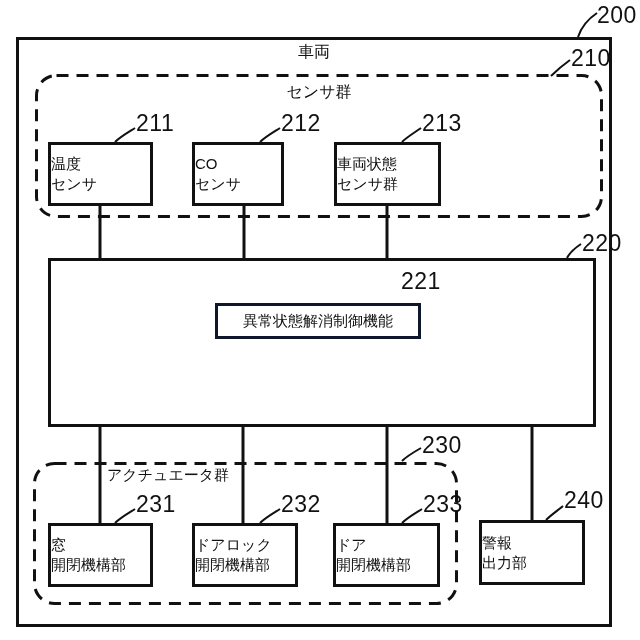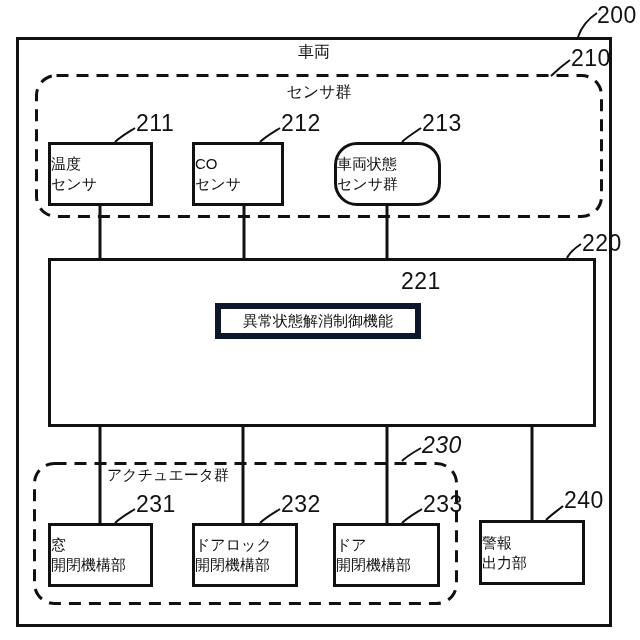--- a/index.html
+++ b/index.html
@@ -46,21 +46,21 @@
   .ref {
     position: absolute;
     font-size: 23px;
     line-height: 18px;
     white-space: nowrap;
     letter-spacing: 0.5px;
   }
   .innerbox {
     position: absolute;
     box-sizing: border-box;
-    border: 6px solid #0f172a;
+    border: 3px solid #0f172a;
     background: #ffffff;
     display: flex;
     align-items: center;
     justify-content: center;
     font-size: 15px;
     white-space: nowrap;
     padding: 0 20px;
   }
 </style>
 </head>
@@ -102,21 +102,21 @@
   <div class="grouplabel" style="left:36px; top:83px; width:566px;">センサ群</div>
 
   <div class="box" style="left:48px; top:142px; width:105px; height:64px;">
     <div>温度</div>
     <div>センサ</div>
   </div>
   <div class="box" style="left:192px; top:142px; width:92px; height:64px;">
     <div>CO</div>
     <div>センサ</div>
   </div>
-  <div class="box" style="left:334px; top:142px; width:107px; height:64px;border-radius:23px;">
+  <div class="box" style="left:334px; top:142px; width:107px; height:64px;">
     <div>車両状態</div>
     <div>センサ群</div>
   </div>
 
   <div class="box" style="left:48px; top:258px; width:548px; height:169px; justify-content:flex-start;">
     <div class="innerbox" style="left:164px; top:42px; width:206px; height:36px;">
       <span>異常状態解消制御機能</span>
     </div>
   </div>
 
@@ -140,19 +140,19 @@
     <div>出力部</div>
   </div>
 
   <div class="ref" style="left:597px; top:6px;">200</div>
   <div class="ref" style="left:571px; top:49px;">210</div>
   <div class="ref" style="left:136px; top:114px;">211</div>
   <div class="ref" style="left:281px; top:114px;">212</div>
   <div class="ref" style="left:422px; top:114px;">213</div>
   <div class="ref" style="left:582px; top:234px;">220</div>
   <div class="ref" style="left:401px; top:272px;">221</div>
-  <div class="ref" style="left:422px; top:436px;font-style:italic;">230</div>
+  <div class="ref" style="left:422px; top:436px;">230</div>
   <div class="ref" style="left:136px; top:495px;">231</div>
   <div class="ref" style="left:281px; top:495px;">232</div>
   <div class="ref" style="left:423px; top:495px;">233</div>
   <div class="ref" style="left:564px; top:491px;">240</div>
 
 </div>
 
 </body></html>

